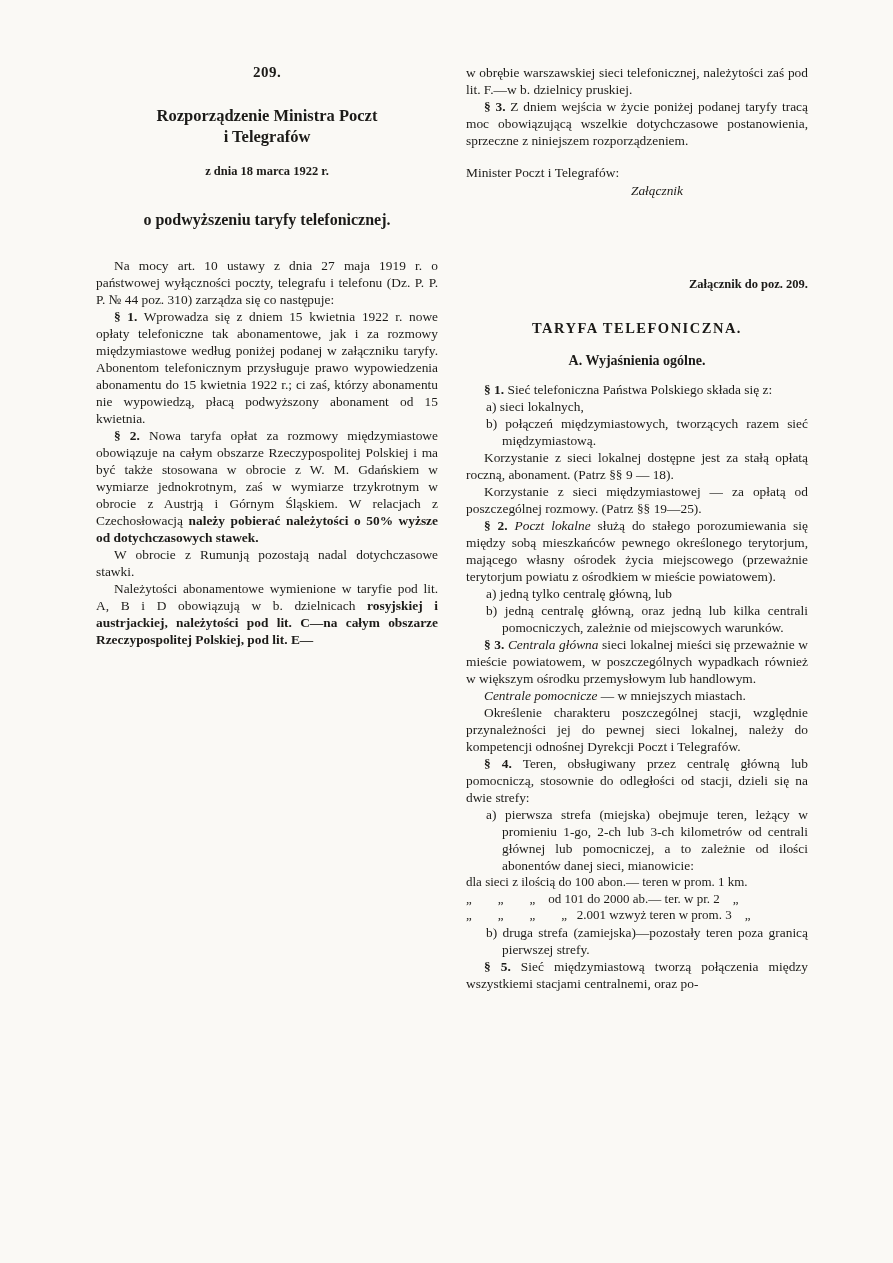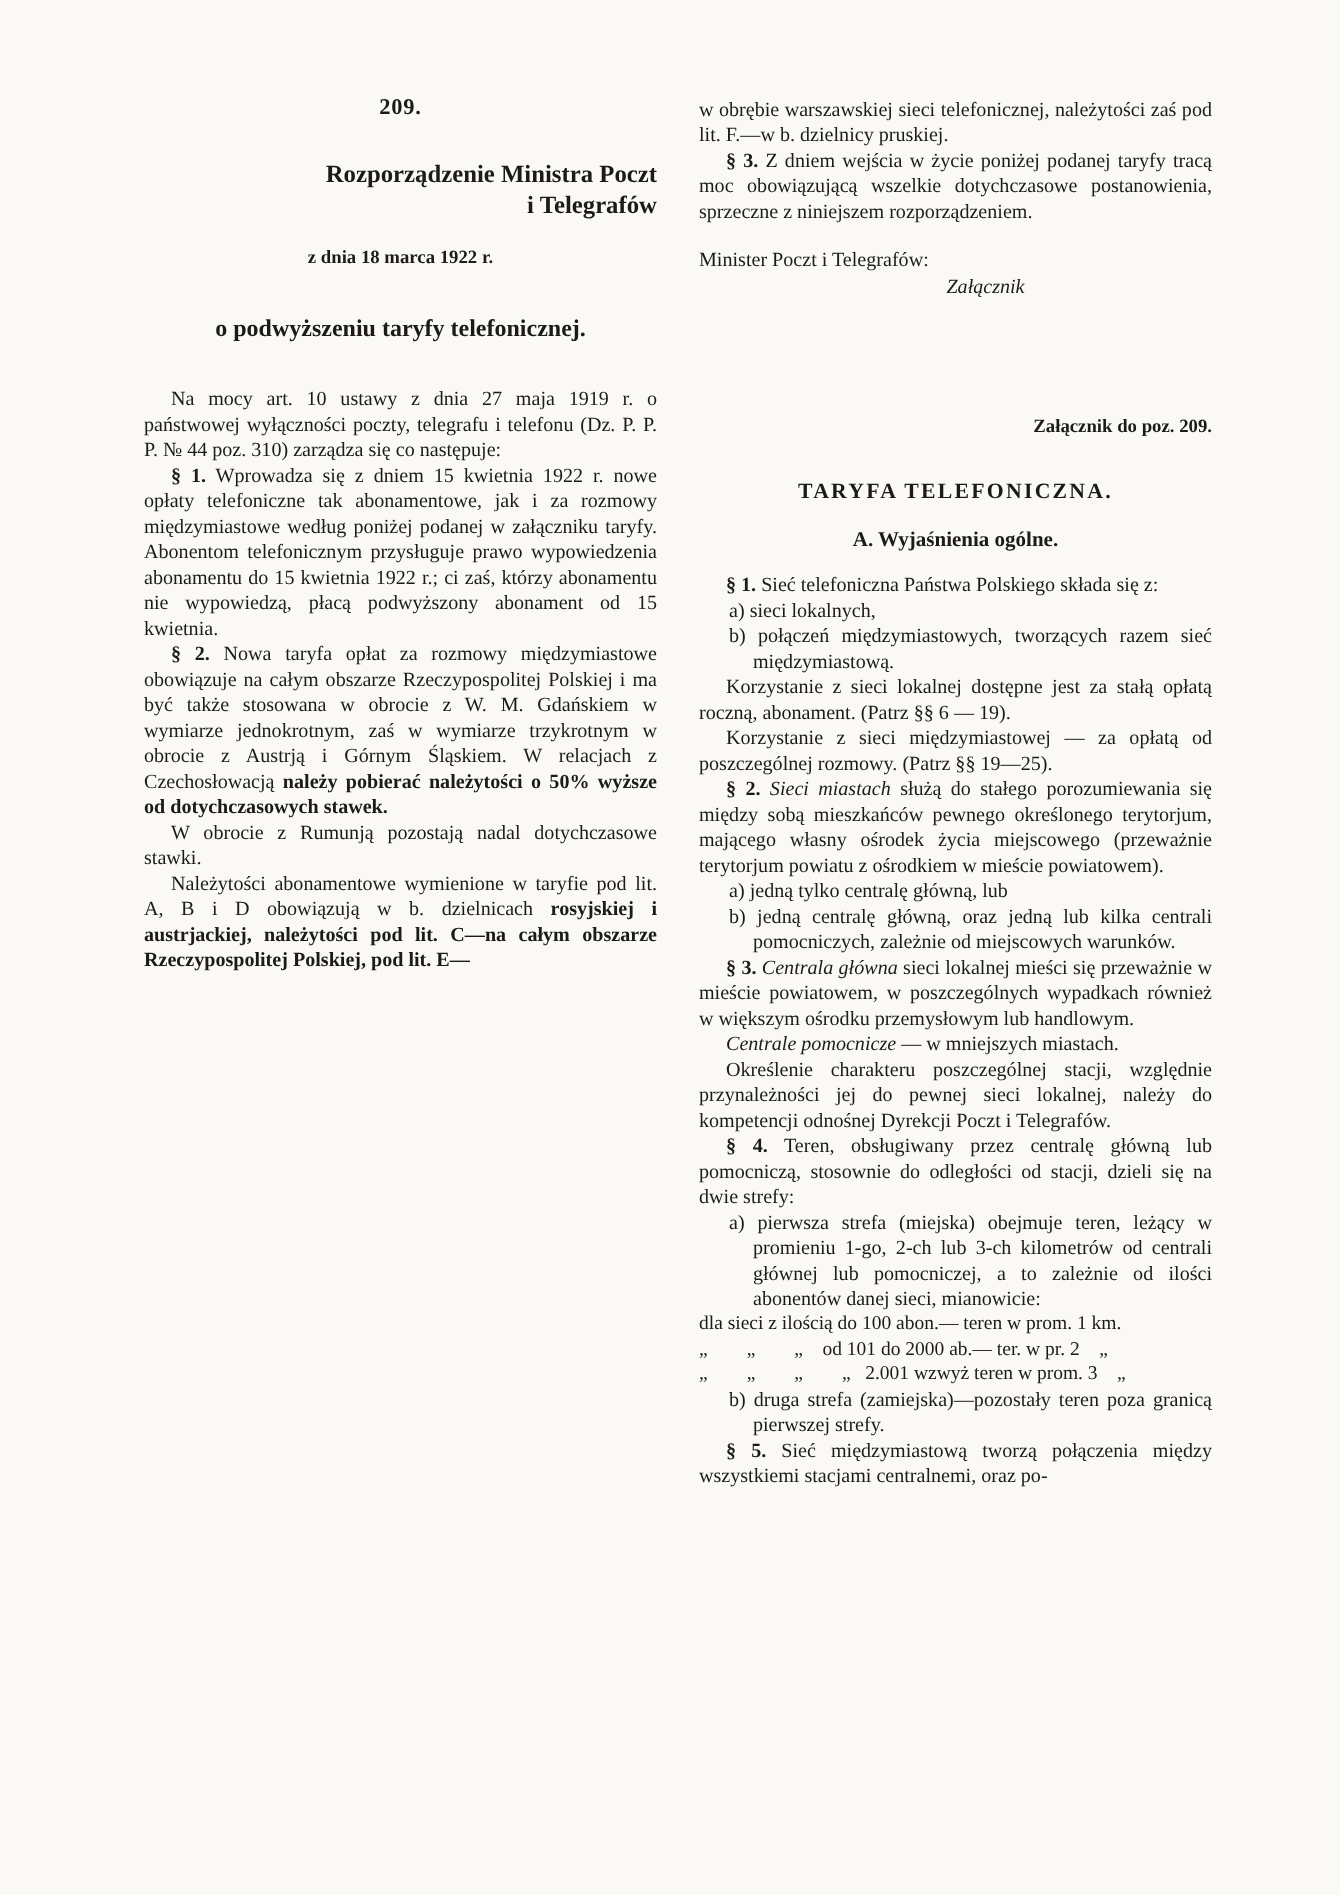--- a/index.html
+++ b/index.html
@@ -16,21 +16,21 @@
   p.body {
     font-size:13.4px;
     line-height:17px;
     text-align:justify;
     margin:0;
   }
   .indent { text-indent:18px; }
   .mt  { margin-top:10px; }
 
   .art-number { font-size:15px; font-weight:700; text-align:center; margin-bottom:24px; letter-spacing:0.5px; }
-  .title { font-size:16.5px; font-weight:700; text-align:right; line-height:1.3; }
+  .title { font-size:16.5px; font-weight:700; text-align:center; line-height:1.3; }
   .date { font-size:12.5px; font-weight:700; text-align:center; margin-top:16px; }
   .subject { font-size:16px; font-weight:700; text-align:center; margin-top:32px; margin-bottom:28px; }
 
   .sig-role { text-align:left; font-size:13.4px; margin-top:16px; }
   .sig-name { text-align:center; font-size:13.4px; font-style:italic; padding-left:40px; margin-top:2px; }
 
   .annex-label { text-align:right; font-weight:700; font-size:12.5px; margin-top:78px; }
   .tariff-title { text-align:center; font-weight:700; font-size:14.5px; letter-spacing:1.5px; margin-top:28px; }
   .tariff-note { text-align:center; font-weight:700; font-size:10.3px; line-height:1.3; margin-top:7px; padding:0 14px; }
   .section-heading { text-align:center; font-weight:700; font-size:14px; margin-top:16px; margin-bottom:12px; }
@@ -78,24 +78,24 @@
     <div class="sig-name">Załącznik</div>
 
     <div class="annex-label">Załącznik do poz. 209.</div>
 
     <div class="tariff-title">TARYFA TELEFONICZNA.</div>
     <div class="section-heading">A. Wyjaśnienia ogólne.</div>
 
     <p class="body indent"><b>§ 1.</b> <span>Sieć telefoniczna Państwa Polskiego składa się z:</span></p>
     <p class="body li"><span>a)</span> <span>sieci lokalnych,</span></p>
     <p class="body li"><span>b)</span> <span>połączeń międzymiastowych, tworzących razem sieć międzymiastową.</span></p>
-    <p class="body indent">Korzystanie z sieci lokalnej dostępne jest za stałą opłatą roczną, abonament. (Patrz §§ 6 — 19).</p>
+    <p class="body indent">Korzystanie z sieci lokalnej dostępne jest za stałą opłatą roczną, abonament. (Patrz §§ 9 — 18).</p>
     <p class="body indent">Korzystanie z sieci międzymiastowej — za opłatą od poszczególnej rozmowy. (Patrz §§ 19—25).</p>
 
-    <p class="body indent mt"><b>§ 2.</b> <i>Sieci miastach</i> <span>służą do stałego porozumiewania się między sobą mieszkańców pewnego określonego terytorjum, mającego własny ośrodek życia miejscowego (przeważnie terytorjum powiatu z ośrodkiem w mieście powiatowem).</span></p>
+    <p class="body indent mt"><b>§ 2.</b> <i>Poczt lokalne</i> <span>służą do stałego porozumiewania się między sobą mieszkańców pewnego określonego terytorjum, mającego własny ośrodek życia miejscowego (przeważnie terytorjum powiatu z ośrodkiem w mieście powiatowem).</span></p>
     <p class="body li"><span>a)</span> <span>jedną tylko centralę główną, lub</span></p>
     <p class="body li"><span>b)</span> <span>jedną centralę główną, oraz jedną lub kilka centrali pomocniczych, zależnie od miejscowych warunków.</span></p>
 
     <p class="body indent mt"><b>§ 3.</b> <i>Centrala główna</i> <span>sieci lokalnej mieści się przeważnie w mieście powiatowem, w poszczególnych wypadkach również w większym ośrodku przemysłowym lub handlowym.</span></p>
     <p class="body indent"><i>Centrale pomocnicze</i> <span>— w mniejszych miastach.</span></p>
     <p class="body indent">Określenie charakteru poszczególnej stacji, względnie przynależności jej do pewnej sieci lokalnej, należy do kompetencji odnośnej Dyrekcji Poczt i Telegrafów.</p>
 
     <p class="body indent mt"><b>§ 4.</b> <span>Teren, obsługiwany przez centralę główną lub pomocniczą, stosownie do odległości od stacji, dzieli się na dwie strefy:</span></p>
     <p class="body li"><span>a)</span> <span>pierwsza strefa (miejska) obejmuje teren, leżący w promieniu 1-go, 2-ch lub 3-ch kilometrów od centrali głównej lub pomocniczej, a to zależnie od ilości abonentów danej sieci, mianowicie:</span></p>
     <div class="ditto-line">dla sieci z ilością do 100 abon.— teren w prom. 1 km.</div>

